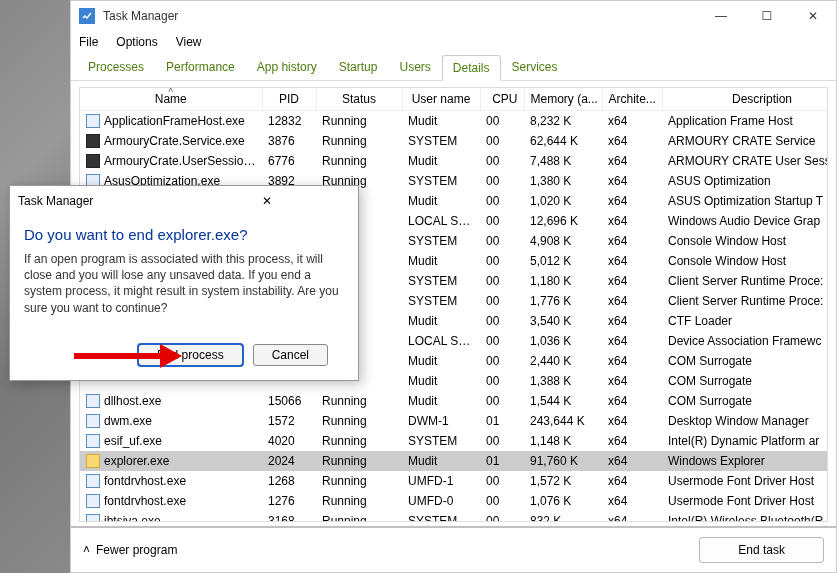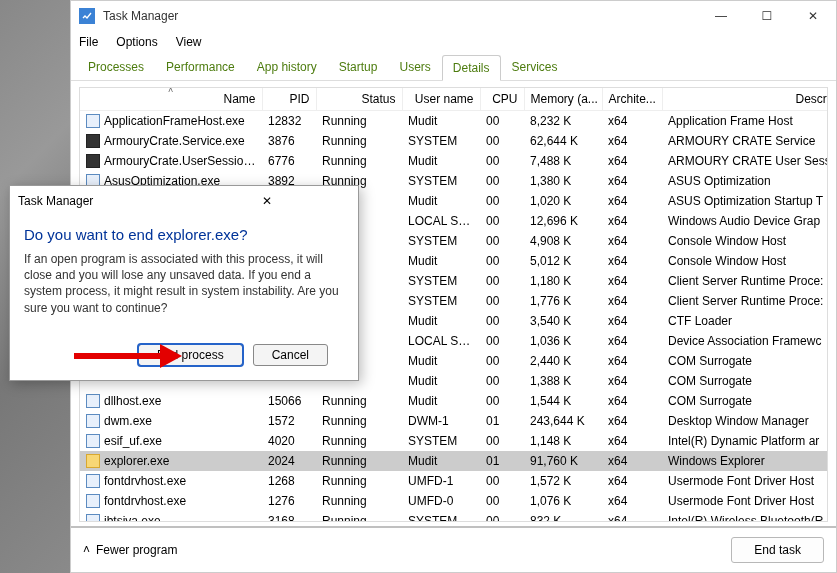--- a/index.html
+++ b/index.html
@@ -13,32 +13,32 @@
   .win-controls{display:flex;height:30px}
   .win-controls div{width:46px;display:flex;align-items:center;justify-content:center;color:#333}
   .menubar{height:22px;display:flex;align-items:center;padding:0 8px;gap:18px;color:#333}
   .menubar span{cursor:default}
   .tabbar{height:28px;display:flex;align-items:flex-end;border-bottom:1px solid #ddd;padding:0 6px;gap:0}
   .tabbar .tab{padding:5px 10px 5px;color:#4d7c0f;border:1px solid transparent;cursor:default}
   .tabbar .tab.active{border:1px solid #ccc;border-bottom:1px solid #fff;background:#fff;position:relative;top:1px;border-radius:3px 3px 0 0}
   .table-area{flex:1;overflow:hidden;padding:6px 8px 0 8px;display:flex;flex-direction:column}
   .grid{flex:1;border:1px solid #ddd;overflow:hidden;display:flex;flex-direction:column}
   table{width:100%;border-collapse:collapse;table-layout:fixed}
-  thead th{text-align:right;font-weight:normal;padding:4px 6px;border-right:1px solid #eee;border-bottom:1px solid #eee;background:#fff;white-space:nowrap;overflow:hidden;position:relative}
+  thead th{text-align:center;font-weight:normal;padding:4px 6px;border-right:1px solid #eee;border-bottom:1px solid #eee;background:#fff;white-space:nowrap;overflow:hidden;position:relative}
   thead th.sorted::after{content:"˄";position:absolute;left:50%;top:-3px;transform:translateX(-50%);font-size:9px;color:#666}
   tbody td{padding:2px 6px;white-space:nowrap;overflow:hidden;text-overflow:ellipsis;height:20px;vertical-align:middle}
   tbody tr.selected td{background:#ccc}
   .proc-icon{display:inline-block;width:14px;height:14px;margin-right:4px;vertical-align:-3px;border:1px solid #5c8bc0;background:#e8f0fb}
   .proc-icon.gear{background:#333;border-color:#222}
   .proc-icon.folder{background:#f8d775;border-color:#d8a830}
   .mem-col,.cpu-col{text-align:left;padding-right:10px}
   .footer{height:46px;border-top:2px solid #c0c0c0;display:flex;align-items:center;padding:0 12px;margin:4px 0 0 0}
   .fewer{display:flex;align-items:center;gap:6px;cursor:default}
   .footer-spacer{flex:1}
-  .end-task-btn{border:1px solid #b8b8b8;background:#fdfdfd;border-radius:3px;padding:5px 22px;cursor:default}
+  .end-task-btn{border:1px solid #b8b8b8;background:#fdfdfd;border-radius:3px;padding:5px 38px;cursor:default}
   
   .dialog{position:absolute;left:9px;top:185px;width:350px;background:#fff;border:1px solid #999;box-shadow:3px 3px 12px rgba(0,0,0,.25)}
   .dlg-title{height:30px;display:flex;align-items:center;padding:0 8px}
   .dlg-title span{flex:1}
   .dlg-close{width:30px;text-align:center}
   .dlg-body{padding:10px 14px 4px}
   .dlg-headline{color:#003399;font-size:15px;margin-bottom:8px}
   .dlg-text{color:#333;line-height:1.35;margin-bottom:18px}
   .dlg-buttons{display:flex;justify-content:flex-end;gap:10px;padding:6px 30px 14px}
   .dlg-buttons button{border:1px solid #888;background:#f4f4f4;border-radius:3px;padding:3px 18px;cursor:default}

